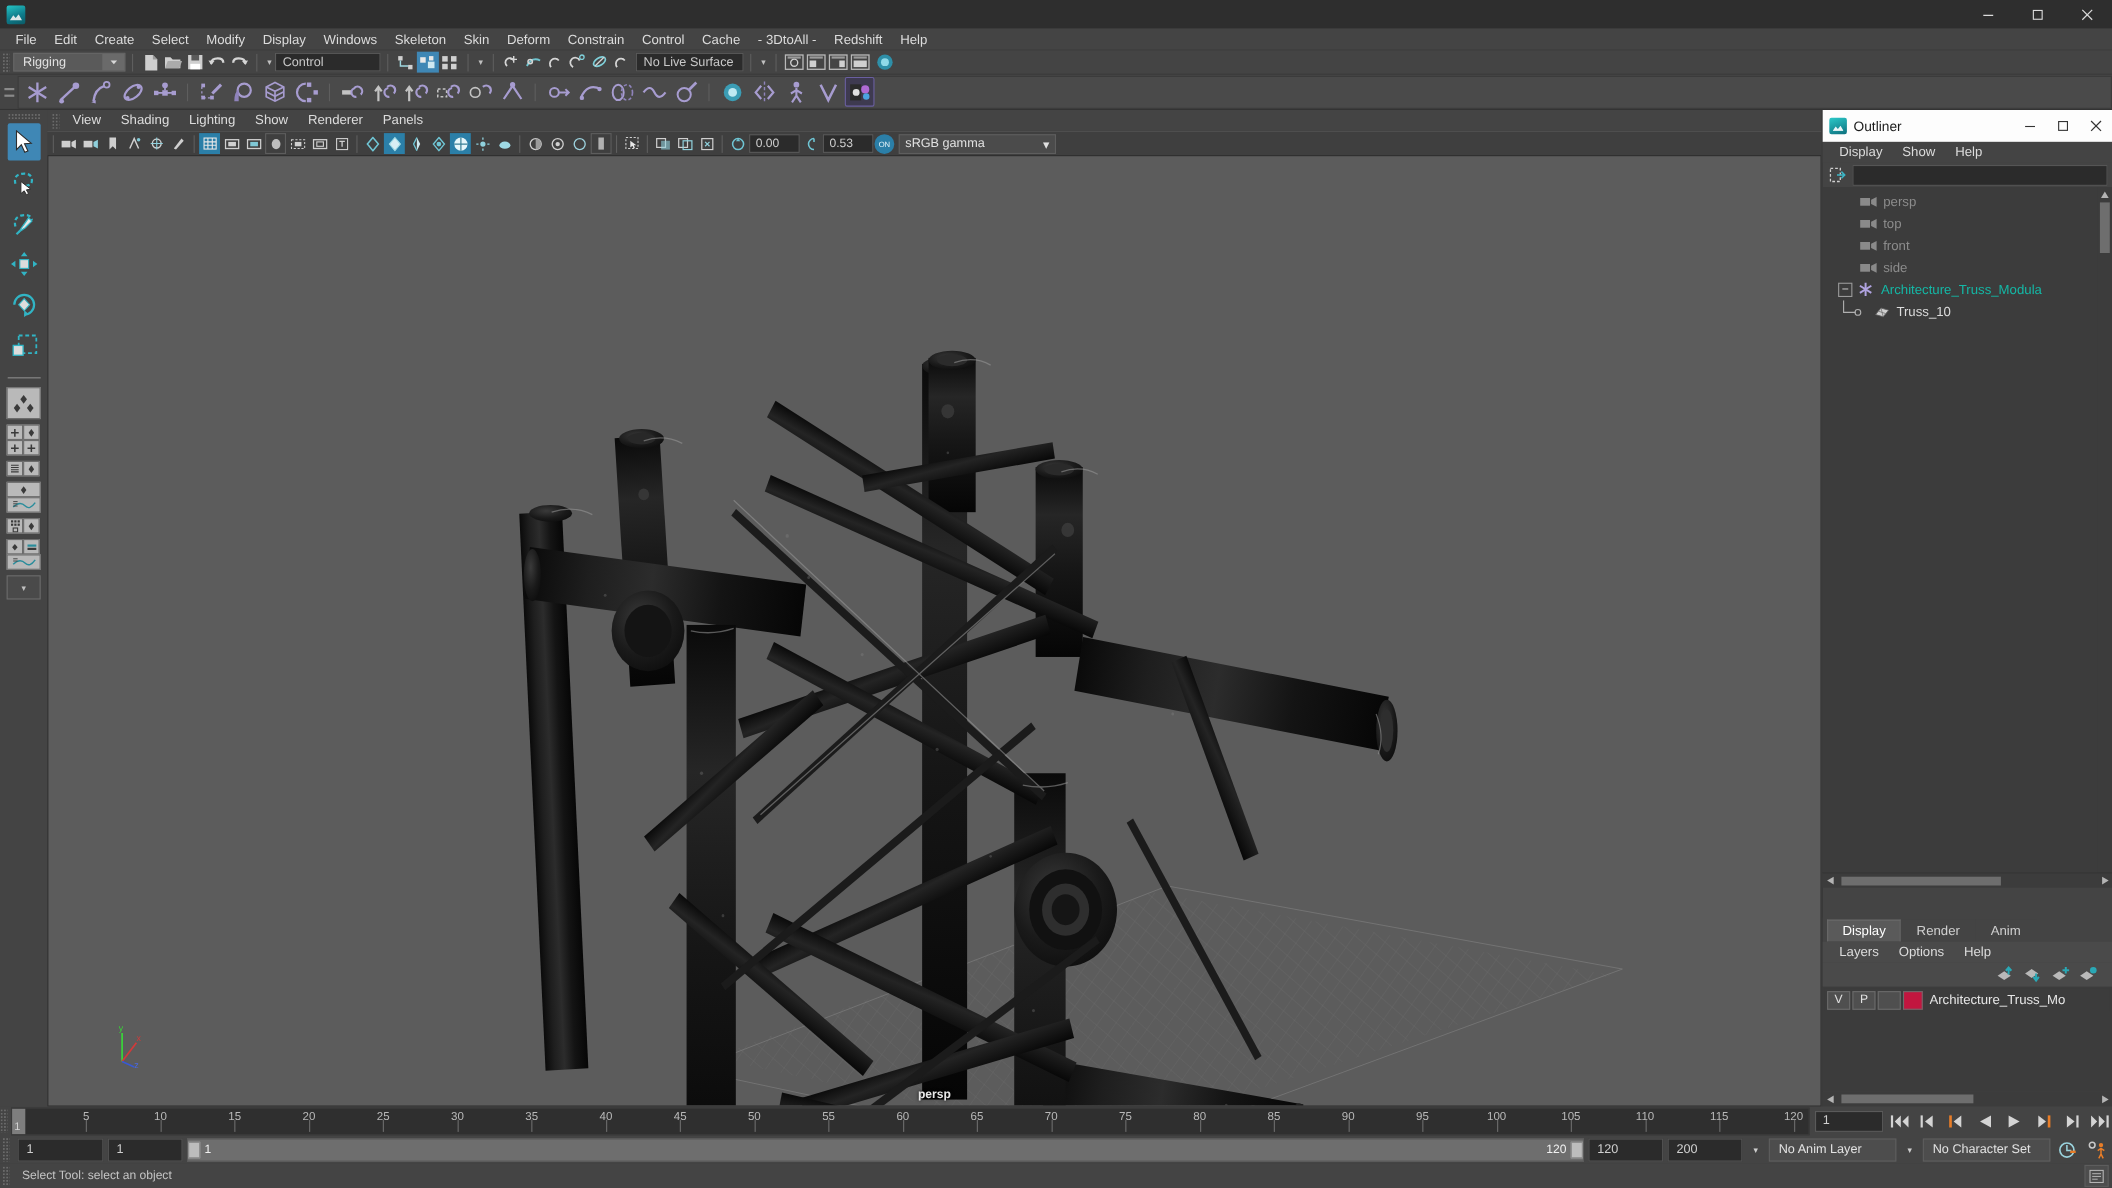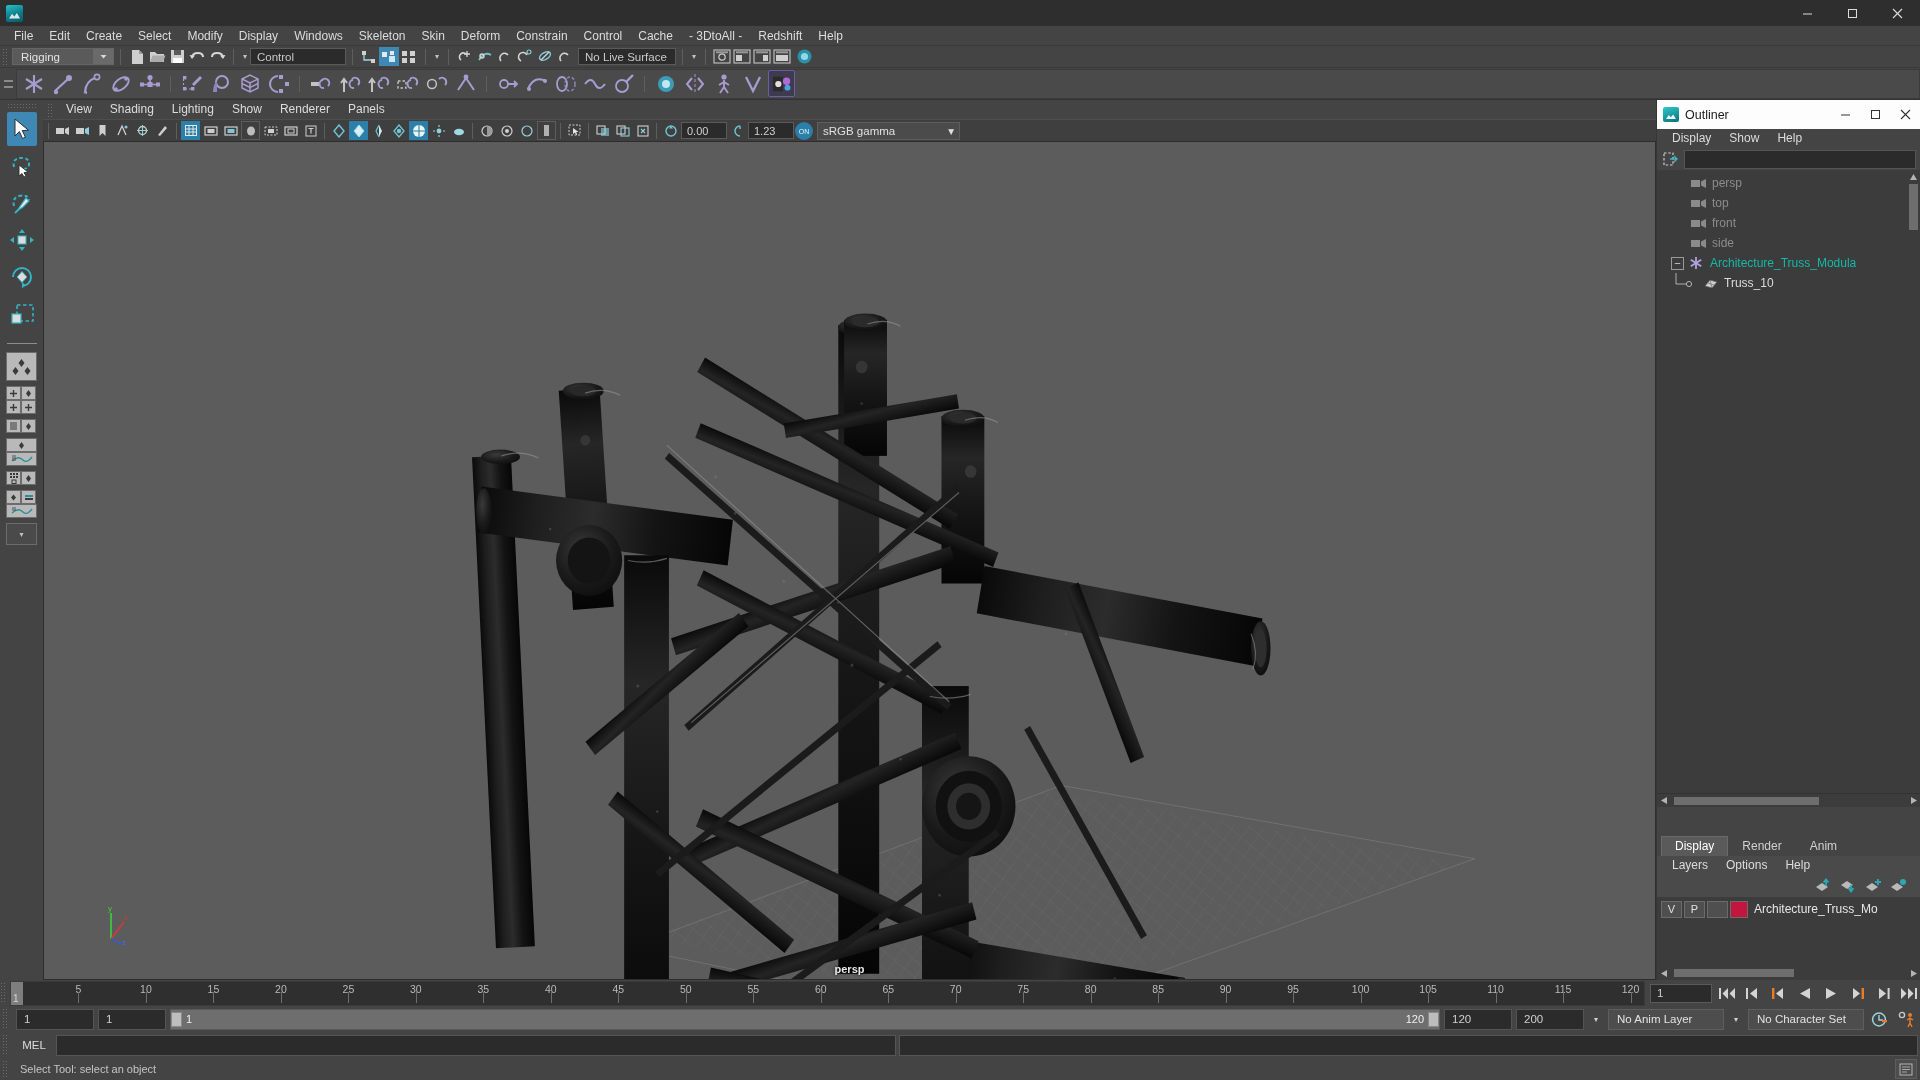--- a/index.html
+++ b/index.html
@@ -937,21 +937,21 @@
               <path d="M7 2 L9 4.5 L5 4.5 Z" fill="#6fc5d4"></path>
             </svg>
         </div>
         <div class="numf">0.00</div>
         <div class="vic">
           <svg width="13" height="14" viewBox="0 0 13 14">
               <path d="M9 2 a5 5 0 1 0 0 10" stroke="#6fc5d4" stroke-width="1.4" fill="none"></path>
               <path d="M9 2 L9 5" stroke="#6fc5d4" stroke-width="1.4"></path>
             </svg>
         </div>
-        <div class="numf">1.23</div>
+        <div class="numf">0.53</div>
         <div class="vic act" style="border-radius:50%;width:18px;height:18px;">
           <svg width="18" height="18" viewBox="0 0 18 18">
               <circle cx="9" cy="9" r="8" fill="#2b7fa8"></circle>
               <text x="9" y="12" font-size="7" fill="#e8f6fb" text-anchor="middle" font-family="Liberation Sans, sans-serif">ON</text>
             </svg>
         </div>
         <div class="gammasel">
           <span>sRGB gamma</span>
           <span>▾</span>
         </div>
@@ -1510,26 +1510,20 @@
       <div class="pbtn">
         <svg width="19" height="17" viewBox="0 0 19 17">
             <circle cx="5" cy="4" r="2.6" fill="none" stroke="#c9c9c9" stroke-width="1.4"></circle>
             <circle cx="13" cy="4" r="2" fill="#e87d28"></circle>
             <path d="M13 7 v5 M10 9 L13 7 L16 9 M11 16 L13 12 L15 16" stroke="#e87d28" stroke-width="1.4" fill="none"></path>
           </svg>
       </div>
     </div>
   </div>
 
-  <div class="cmdrow">
-    <div class="grip" style="height:22px"></div>
-    <div class="mel-lbl">MEL</div>
-    <div class="mel-input"></div>
-    <div class="mel-out"></div>
-  </div>
 
   <div class="helpline">
     <div class="grip" style="height:18px"></div>
     <div class="help-txt">Select Tool: select an object</div>
     <div class="help-icon">
       <svg width="14" height="13" viewBox="0 0 14 13">
           <rect x="1" y="1" width="12" height="11" fill="none" stroke="#b4b4b4" stroke-width="1"></rect>
           <g stroke="#b4b4b4" stroke-width=".9">
             <line x1="3" y1="4" x2="11" y2="4"></line>
             <line x1="3" y1="6.5" x2="11" y2="6.5"></line>

